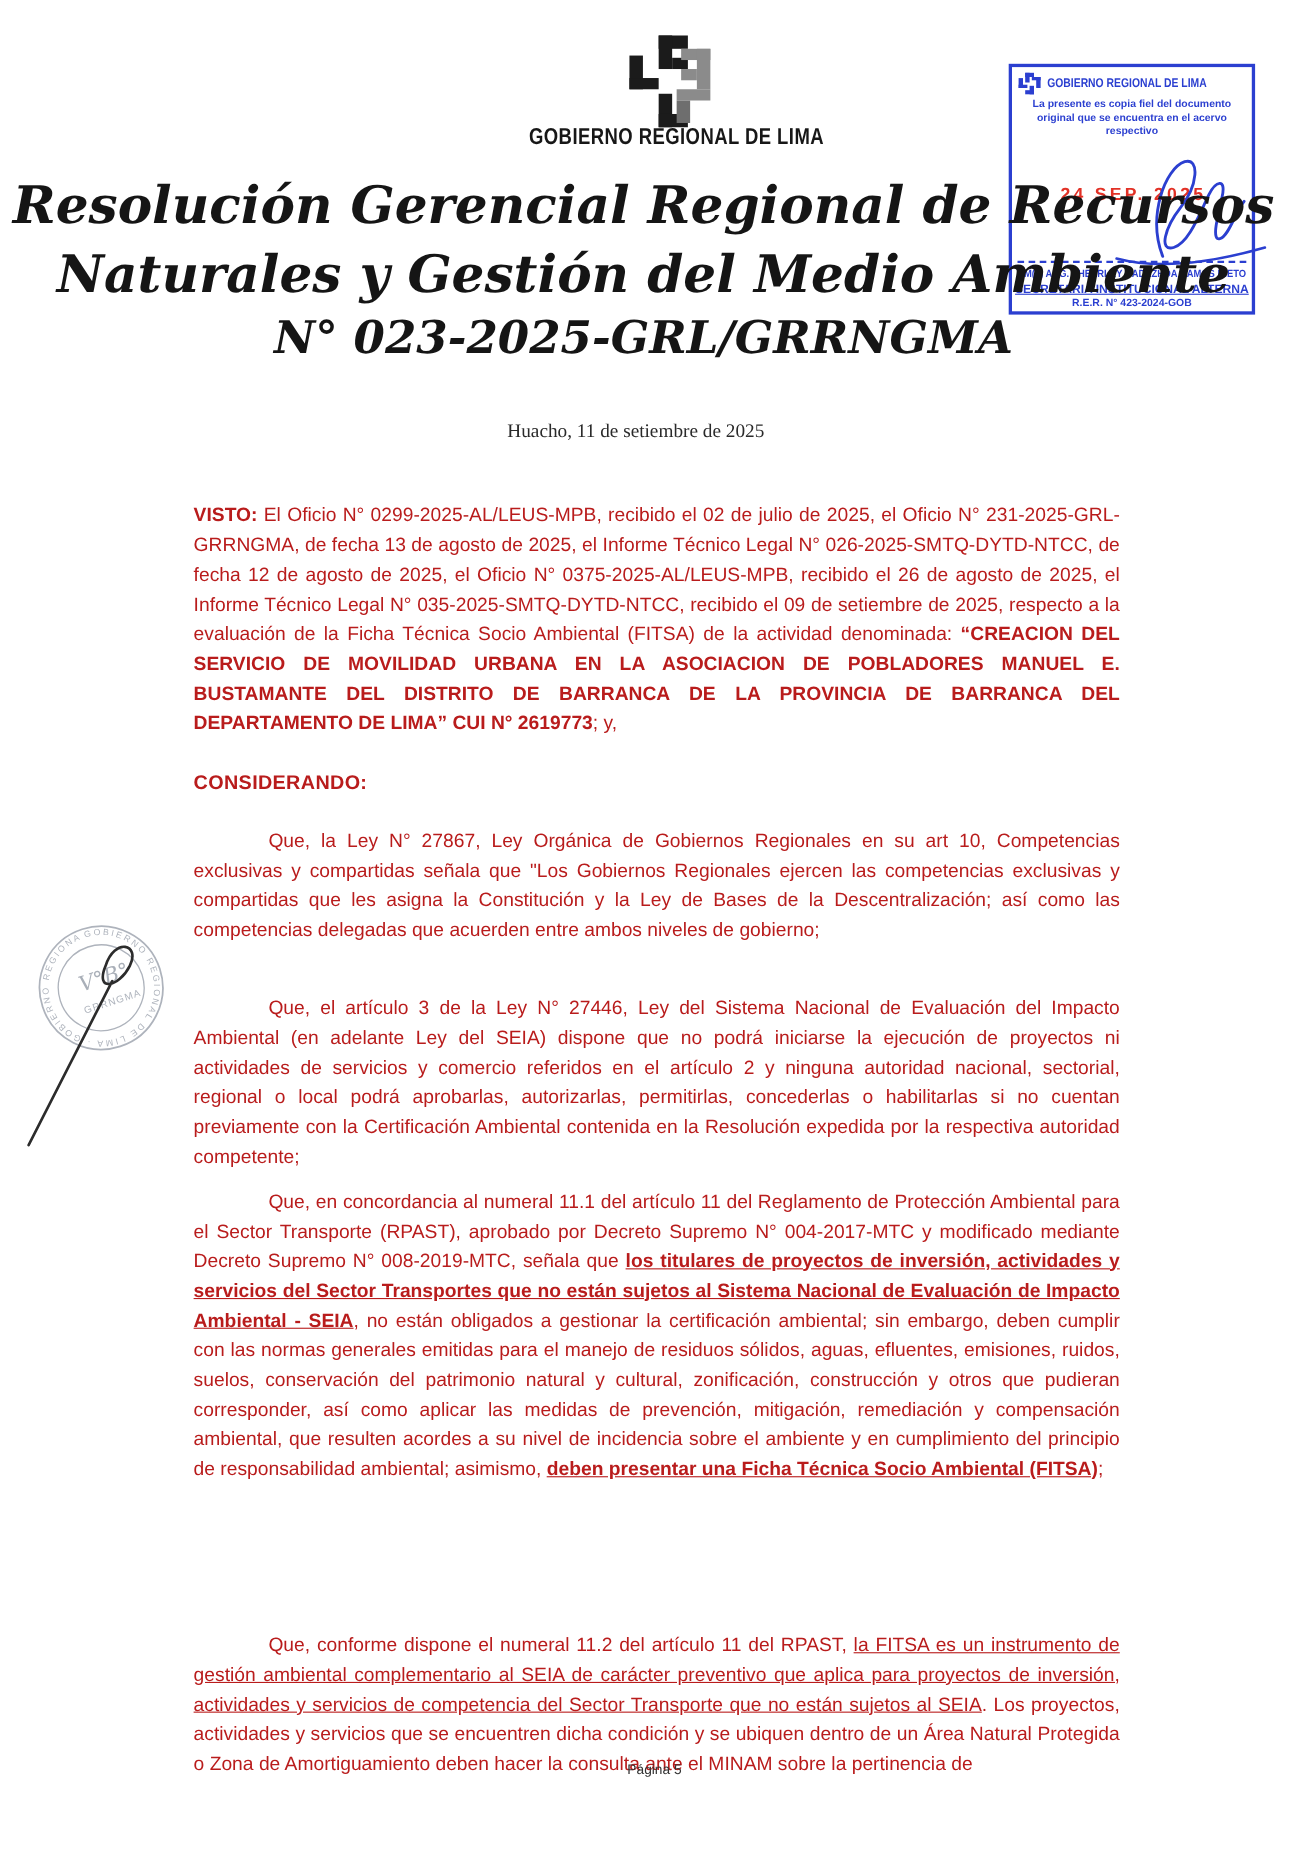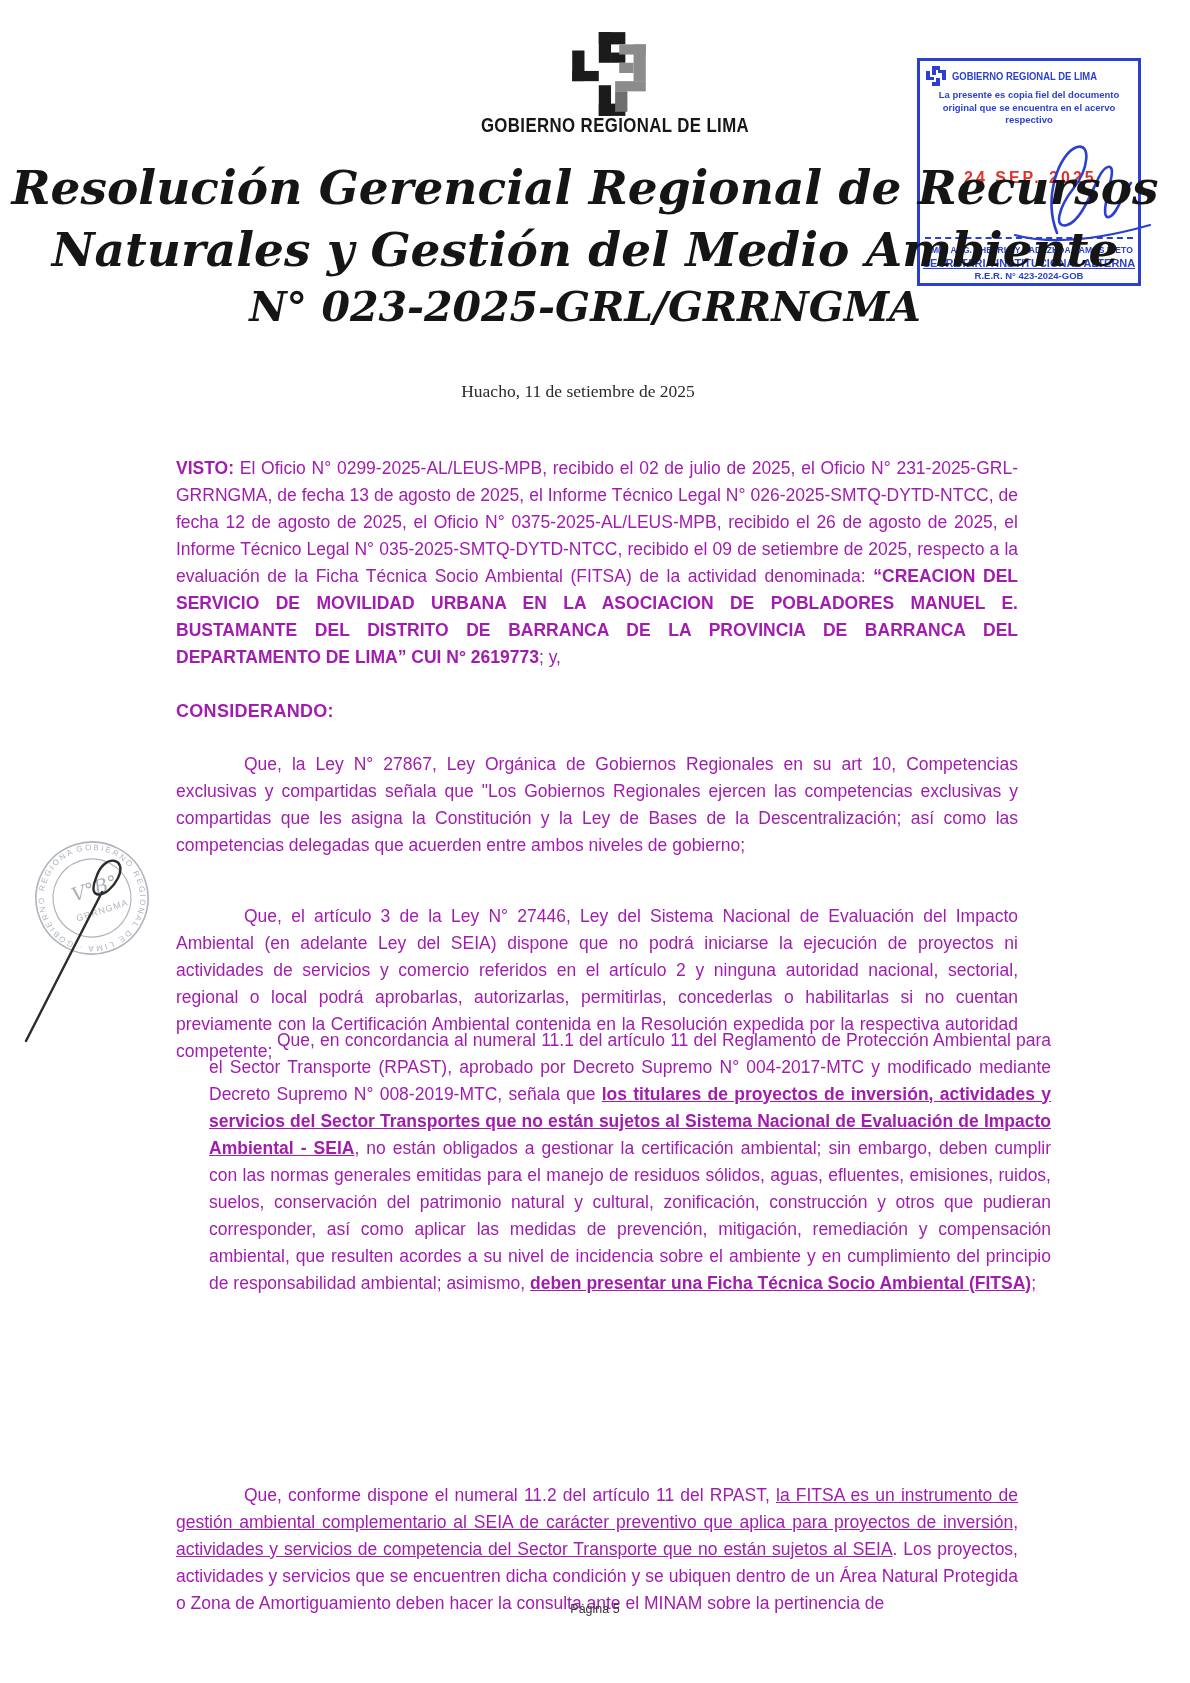--- a/index.html
+++ b/index.html
@@ -28,27 +28,27 @@
   .title-l3 { top:283px; font-size:41px; }
 
   .dateline {
     position:absolute; left:0; top:381px; width:1156px; text-align:center;
     font-size:17.5px; color:#2a2a2a;font-family:Liberation Serif, serif;
   }
 
   
   .para {
     position:absolute; left:176px; width:842px;
-    font-size:17.5px; line-height:27px; text-align:justify; color:#a21caf;
+    font-size:17.5px; line-height:27px; text-align:justify; color:#b91c1c;
   }
   .visto       { top:437px; }
   .heading     { top:680px; font-weight:bold; font-size:18px; letter-spacing:.3px; }
   .p1          { top:733px; text-indent:68px; }
   .p2          { top:885px; text-indent:68px; }
-  .p3          { top:1009px; text-indent:68px;margin-left:33px; }
+  .p3          { top:1061px; text-indent:68px; }
   .p4          { top:1464px; text-indent:68px; }
   .b  { font-weight:bold; }
   .u  { text-decoration:underline; }
   .bu { font-weight:bold; text-decoration:underline; }
 
   .page-footer {
     position:absolute; left:0; top:1602px; width:1190px; text-align:center;
     font-size:12.5px; color:#333;
   }
 

